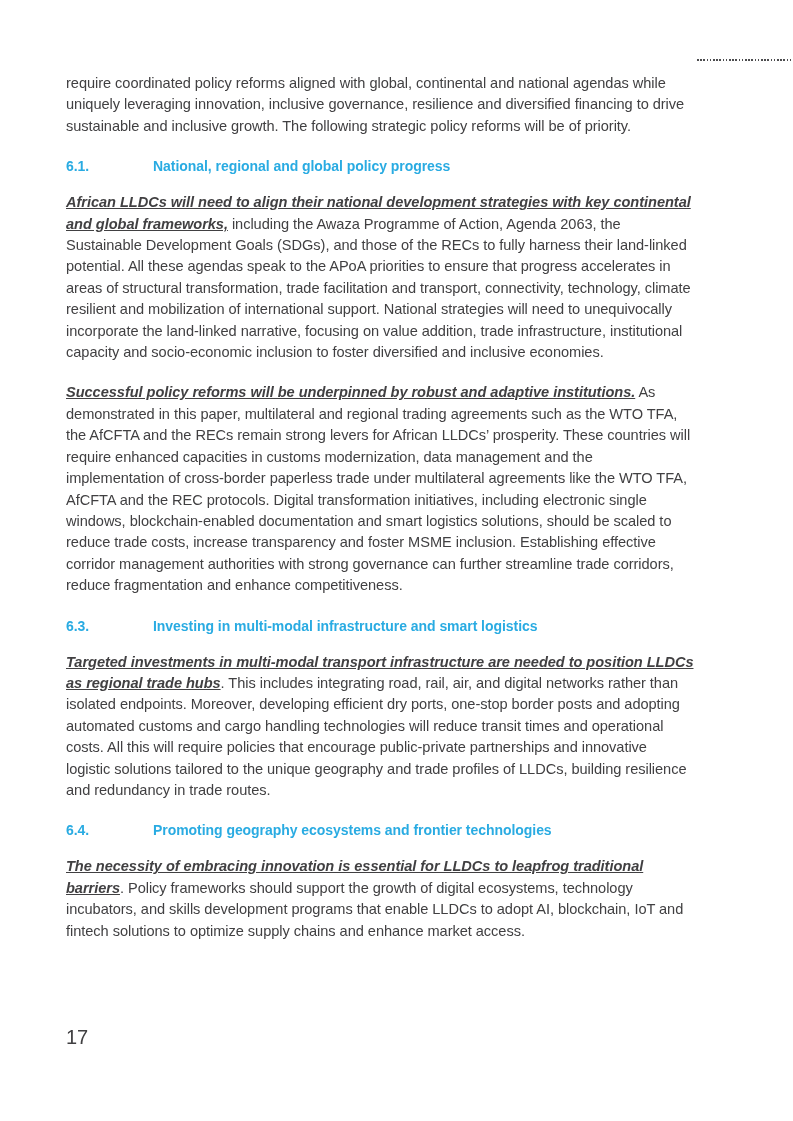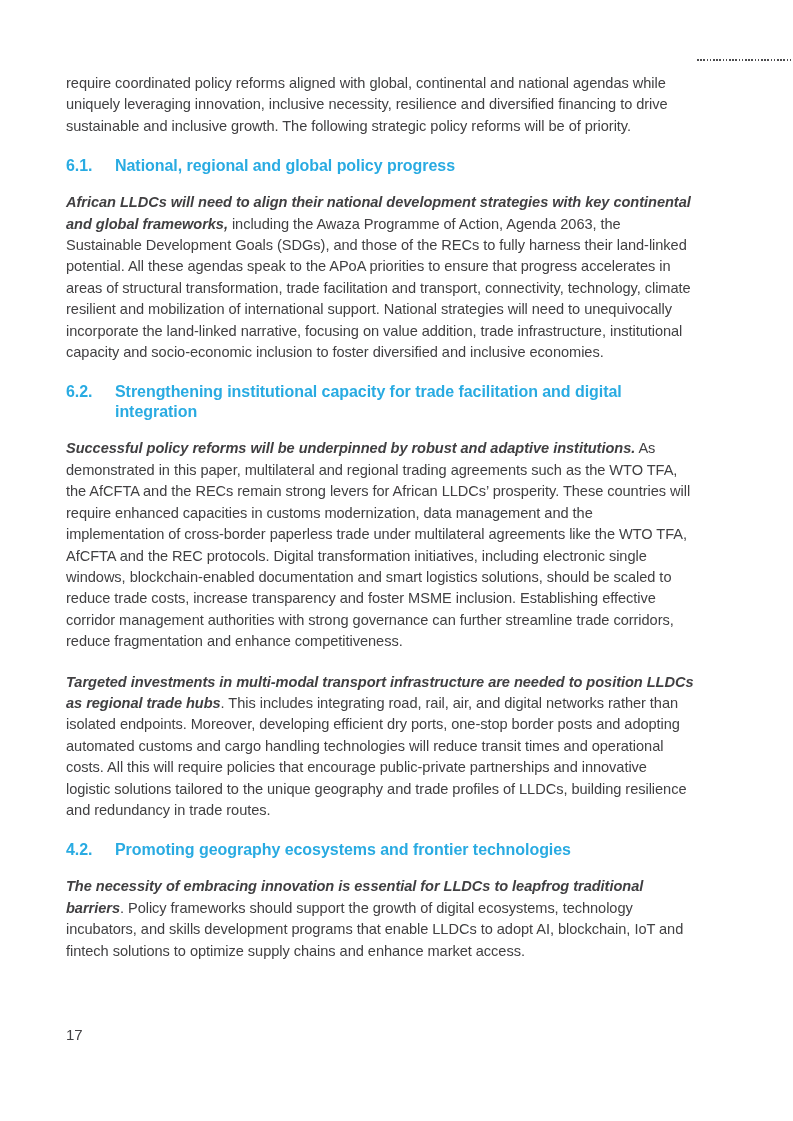--- a/index.html
+++ b/index.html
@@ -33,78 +33,80 @@
     font-size: 14.6px;
     line-height: 21.4px;
     letter-spacing: -0.05px;
   }
   .body-para {
     margin: 0 0 19px 0;
   }
   .lead {
     font-weight: bold;
     font-style: italic;
+    text-decoration: underline;
   }
   .section-heading {
     display: flex;
     margin: 0 0 16px 0;
     color: #29abe2;
-    font-size: 16px;
+    font-size: 14px;
     line-height: 20px;
     font-weight: bold;
+    gap: 38px;
   }
   .heading-num {
     flex: 0 0 49px;
     width: 49px;
   }
   .heading-title {
     flex: 1;
   }
   .page-number {
     position: absolute;
     left: 66px;
     top: 1026px;
-    font-size: 15px;
+    font-size: 20px;
     color: #414042;
   }
 </style>
 </head>
 <body>
 
 <div class="page">
 
   <div class="dotted-rule"></div>
 
   <main class="content">
 
-    <p class="body-para">require coordinated policy reforms aligned with global, continental and national agendas while uniquely leveraging innovation, inclusive necessity, resilience and diversified financing to drive sustainable and inclusive growth. The following strategic policy reforms will be of priority.</p>
+    <p class="body-para">require coordinated policy reforms aligned with global, continental and national agendas while uniquely leveraging innovation, inclusive governance, resilience and diversified financing to drive sustainable and inclusive growth. The following strategic policy reforms will be of priority.</p>
 
     <section>
       <h2 class="section-heading">
         <span class="heading-num">6.1.</span>
         <span class="heading-title">National, regional and global policy progress</span>
       </h2>
       <p class="body-para"><strong class="lead">African LLDCs will need to align their national development strategies with key continental and global frameworks,</strong><span> including the Awaza Programme of Action, Agenda 2063, the Sustainable Development Goals (SDGs), and those of the RECs to fully harness their land-linked potential. All these agendas speak to the APoA priorities to ensure that progress accelerates in areas of structural transformation, trade facilitation and transport, connectivity, technology, climate resilient and mobilization of international support. National strategies will need to unequivocally incorporate the land-linked narrative, focusing on value addition, trade infrastructure, institutional capacity and socio-economic inclusion to foster diversified and inclusive economies.</span></p>
     </section>
 
     <section>
-      <h2 class="section-heading">
-        <span class="heading-num">6.2.</span>
-        <span class="heading-title">Strengthening institutional capacity for trade facilitation and digital integration</span>
-      </h2>
       <p class="body-para"><strong class="lead">Successful policy reforms will be underpinned by robust and adaptive institutions.</strong><span> As demonstrated in this paper, multilateral and regional trading agreements such as the WTO TFA, the AfCFTA and the RECs remain strong levers for African LLDCs’ prosperity. These countries will require enhanced capacities in customs modernization, data management and the implementation of cross-border paperless trade under multilateral agreements like the WTO TFA, AfCFTA and the REC protocols. Digital transformation initiatives, including electronic single windows, blockchain-enabled documentation and smart logistics solutions, should be scaled to reduce trade costs, increase transparency and foster MSME inclusion. Establishing effective corridor management authorities with strong governance can further streamline trade corridors, reduce fragmentation and enhance competitiveness.</span></p>
     </section>
 
     <section>
+      <h2 class="section-heading">
+        <span class="heading-num">6.3.</span>
+        <span class="heading-title">Investing in multi-modal infrastructure and smart logistics</span>
+      </h2>
       <p class="body-para"><strong class="lead">Targeted investments in multi-modal transport infrastructure are needed to position LLDCs as regional trade hubs</strong><span>. This includes integrating road, rail, air, and digital networks rather than isolated endpoints. Moreover, developing efficient dry ports, one-stop border posts and adopting automated customs and cargo handling technologies will reduce transit times and operational costs. All this will require policies that encourage public-private partnerships and innovative logistic solutions tailored to the unique geography and trade profiles of LLDCs, building resilience and redundancy in trade routes.</span></p>
     </section>
 
     <section>
       <h2 class="section-heading">
-        <span class="heading-num">4.2.</span>
+        <span class="heading-num">6.4.</span>
         <span class="heading-title">Promoting geography ecosystems and frontier technologies</span>
       </h2>
       <p class="body-para"><strong class="lead">The necessity of embracing innovation is essential for LLDCs to leapfrog traditional barriers</strong><span>. Policy frameworks should support the growth of digital ecosystems, technology incubators, and skills development programs that enable LLDCs to adopt AI, blockchain, IoT and fintech solutions to optimize supply chains and enhance market access.</span></p>
     </section>
 
   </main>
 
   <div class="page-number">17</div>
 
 </div>

